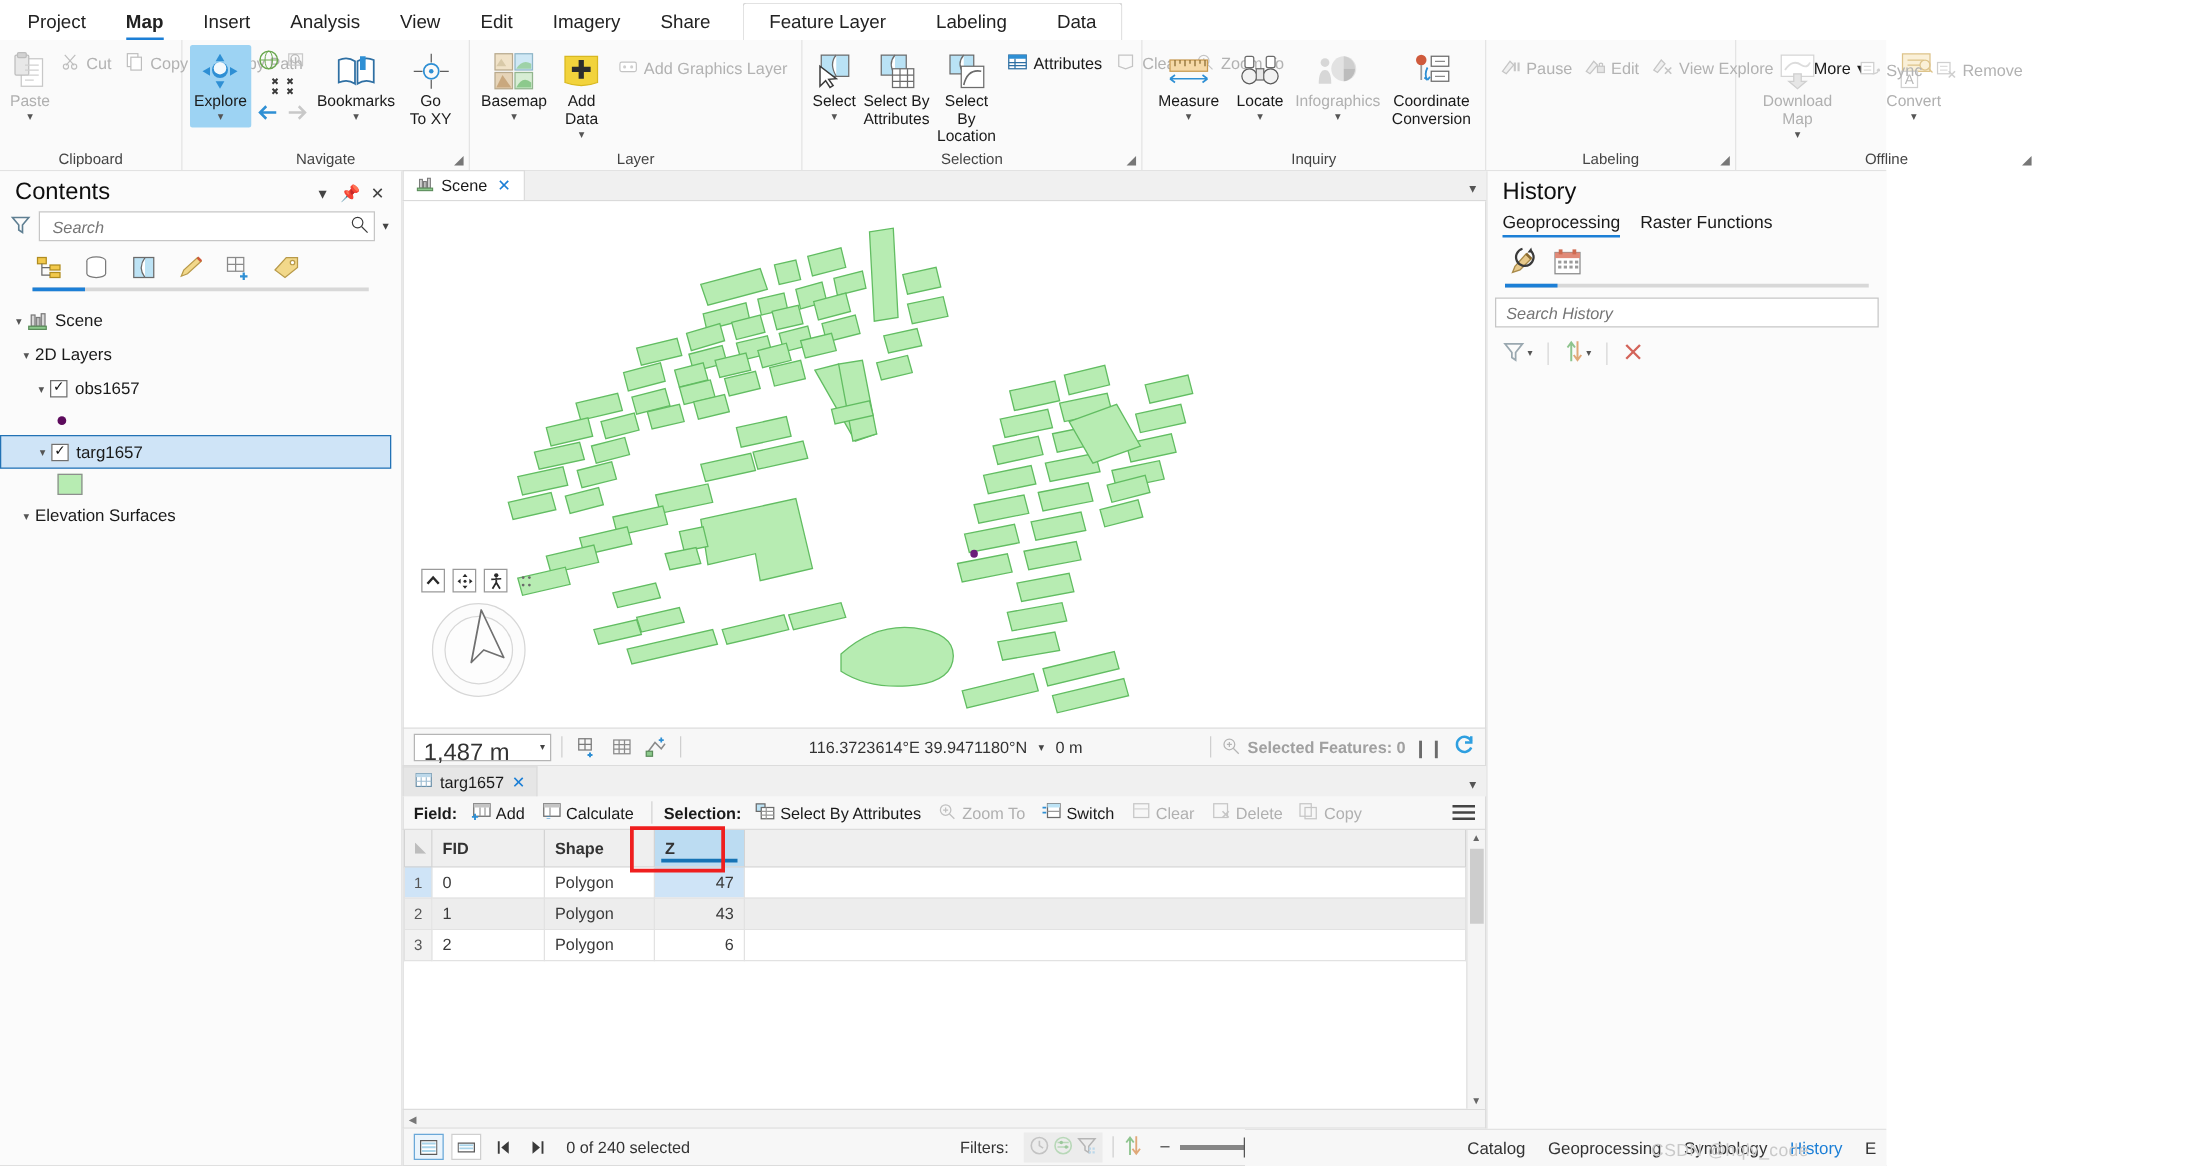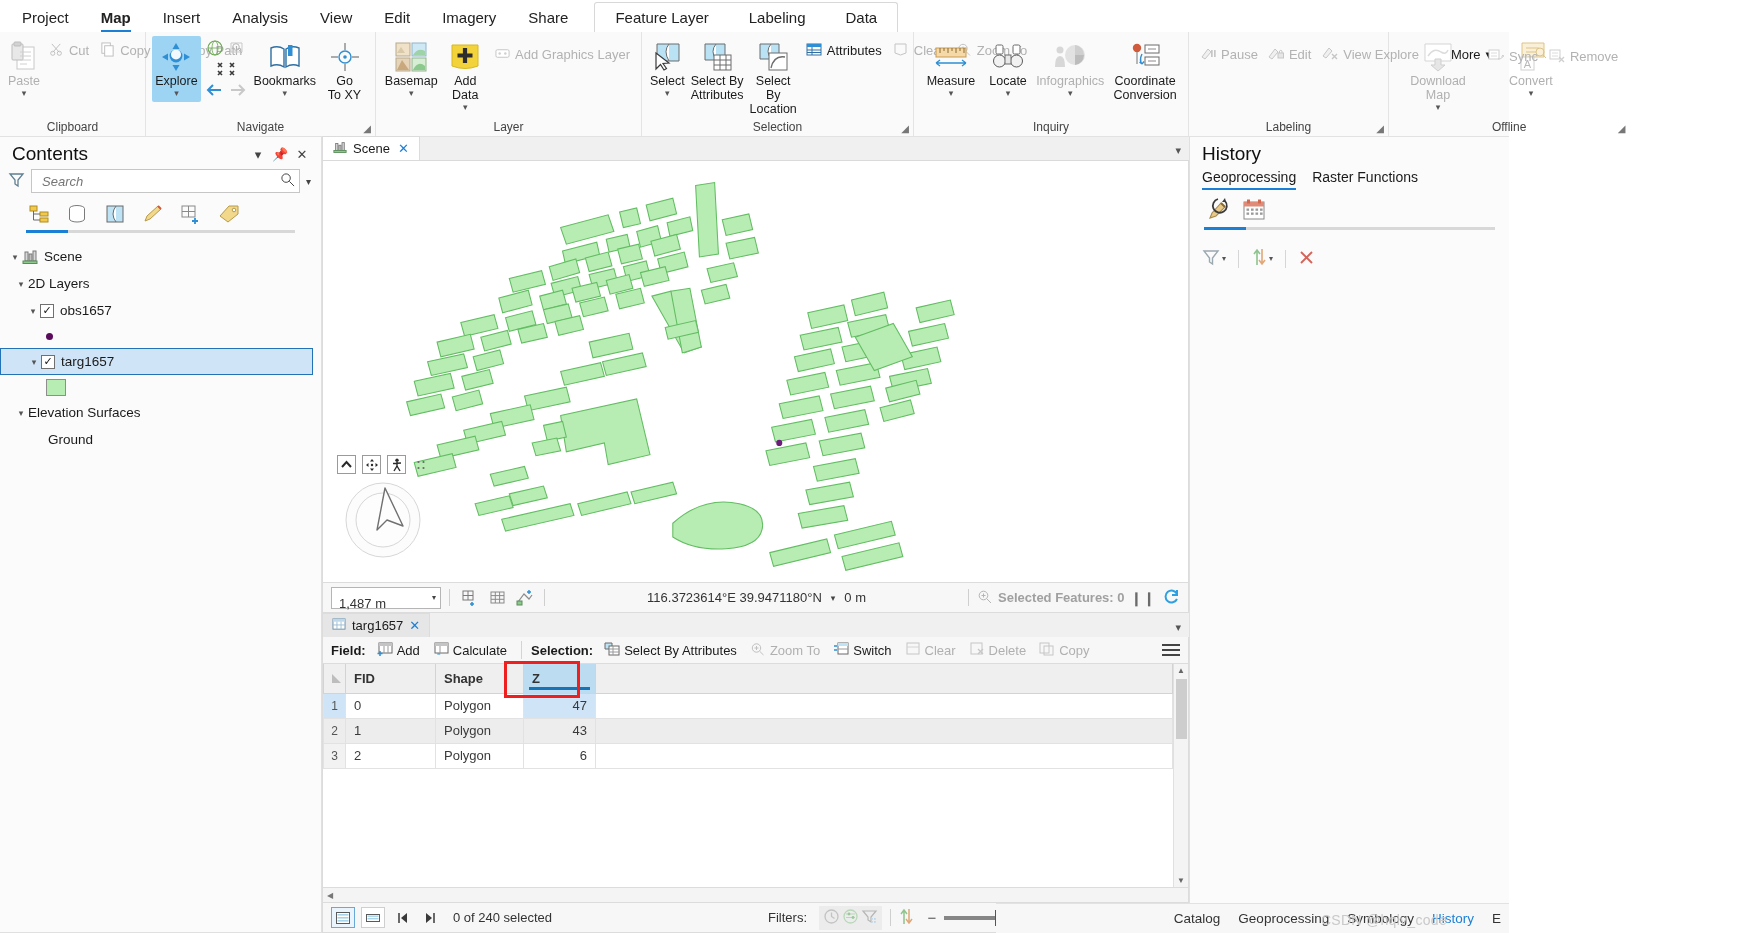--- a/index.html
+++ b/index.html
@@ -158,21 +158,21 @@
 
   .map-statusbar {
     display: flex; align-items: center; height: 30px; gap: 6px;
     padding: 0 8px; background: #f7f7f7; border: 1px solid #dcdcdc; border-top: none;
     font-size: 13px; color: #333;
   }
   .scale-combo {
     display: flex; align-items: center; justify-content: space-between;
     width: 110px; height: 22px; border: 1px solid #b5b5b5; background: #fff; padding: 0 4px 0 7px;
   }
-  .scale-combo .cv { font-size: 13px; margin-top: 11px; }
+  .scale-combo .cv { font-size: 19px; margin-top: 11px; }
   .scale-combo .ca { font-size: 8px; color: #444; }
   .sb-ico { width: 22px; height: 22px; display: flex; align-items: center; justify-content: center; cursor: default; }
   .sb-sep { width: 1px; height: 17px; background: #cfcfcf; margin: 0 2px; }
   .coords { flex: 1; text-align: center; display: flex; align-items: center; justify-content: center; gap: 9px; }
   .coords .ca { font-size: 9px; color: #444; }
   .sel-feat { display: flex; align-items: center; gap: 5px; color: #a0a0a0; font-weight: bold; }
   .pausebtn { color: #6b6b6b; font-size: 14px; letter-spacing: 1px; }
   .refreshbtn { color: #1c91d8; font-size: 15px; }
 
   
@@ -854,23 +854,20 @@
           <span class="toc-cb">✓</span>
           <span class="toc-label">targ1657</span>
         </div>
         <div class="sym-row">
           <span class="sym-sq"></span>
         </div>
 
         <div class="toc-row" style="padding-left:14px">
           <span class="toc-arrow">▾</span>
           <span class="toc-label">Elevation Surfaces</span>
-        </div>
-        <div class="toc-row" style="padding-left:48px">
-          <span class="toc-label">Ground</span>
         </div>
       </div>
     </div>
 
     <div class="center">
 
       <div class="view-tabbar">
         <div class="view-tab">
           <span>
             <svg width="14" height="14" viewBox="0 0 16 16">
@@ -1376,20 +1373,23 @@
                 <rect x="18" y="10.5" width="2.6" height="2.3"></rect>
               <rect x="4.5" y="14.5" width="2.6" height="2.3"></rect>
                 <rect x="9" y="14.5" width="2.6" height="2.3"></rect>
               <rect x="13.5" y="14.5" width="2.6" height="2.3"></rect>
                 <rect x="18" y="14.5" width="2.6" height="2.3"></rect>
             </g>
           </svg>
         </span>
       </div>
       <div class="hist-underline"></div>
+      <div class="hist-search">
+        <input placeholder="Search History" style="">
+      </div>
       <div class="hist-toolrow">
         <div class="htbtn">
           <span>
             <svg width="18" height="18" viewBox="0 0 18 18">
                 <path d="M2 3 L16 3 L10.5 10 L10.5 16 L7.5 14 L7.5 10 Z" fill="none" stroke="#9aa8b0" stroke-width="1.4"></path>
               </svg>
           </span>
           <span class="ca">▾</span>
         </div>
         <span class="ht-sep"></span>

